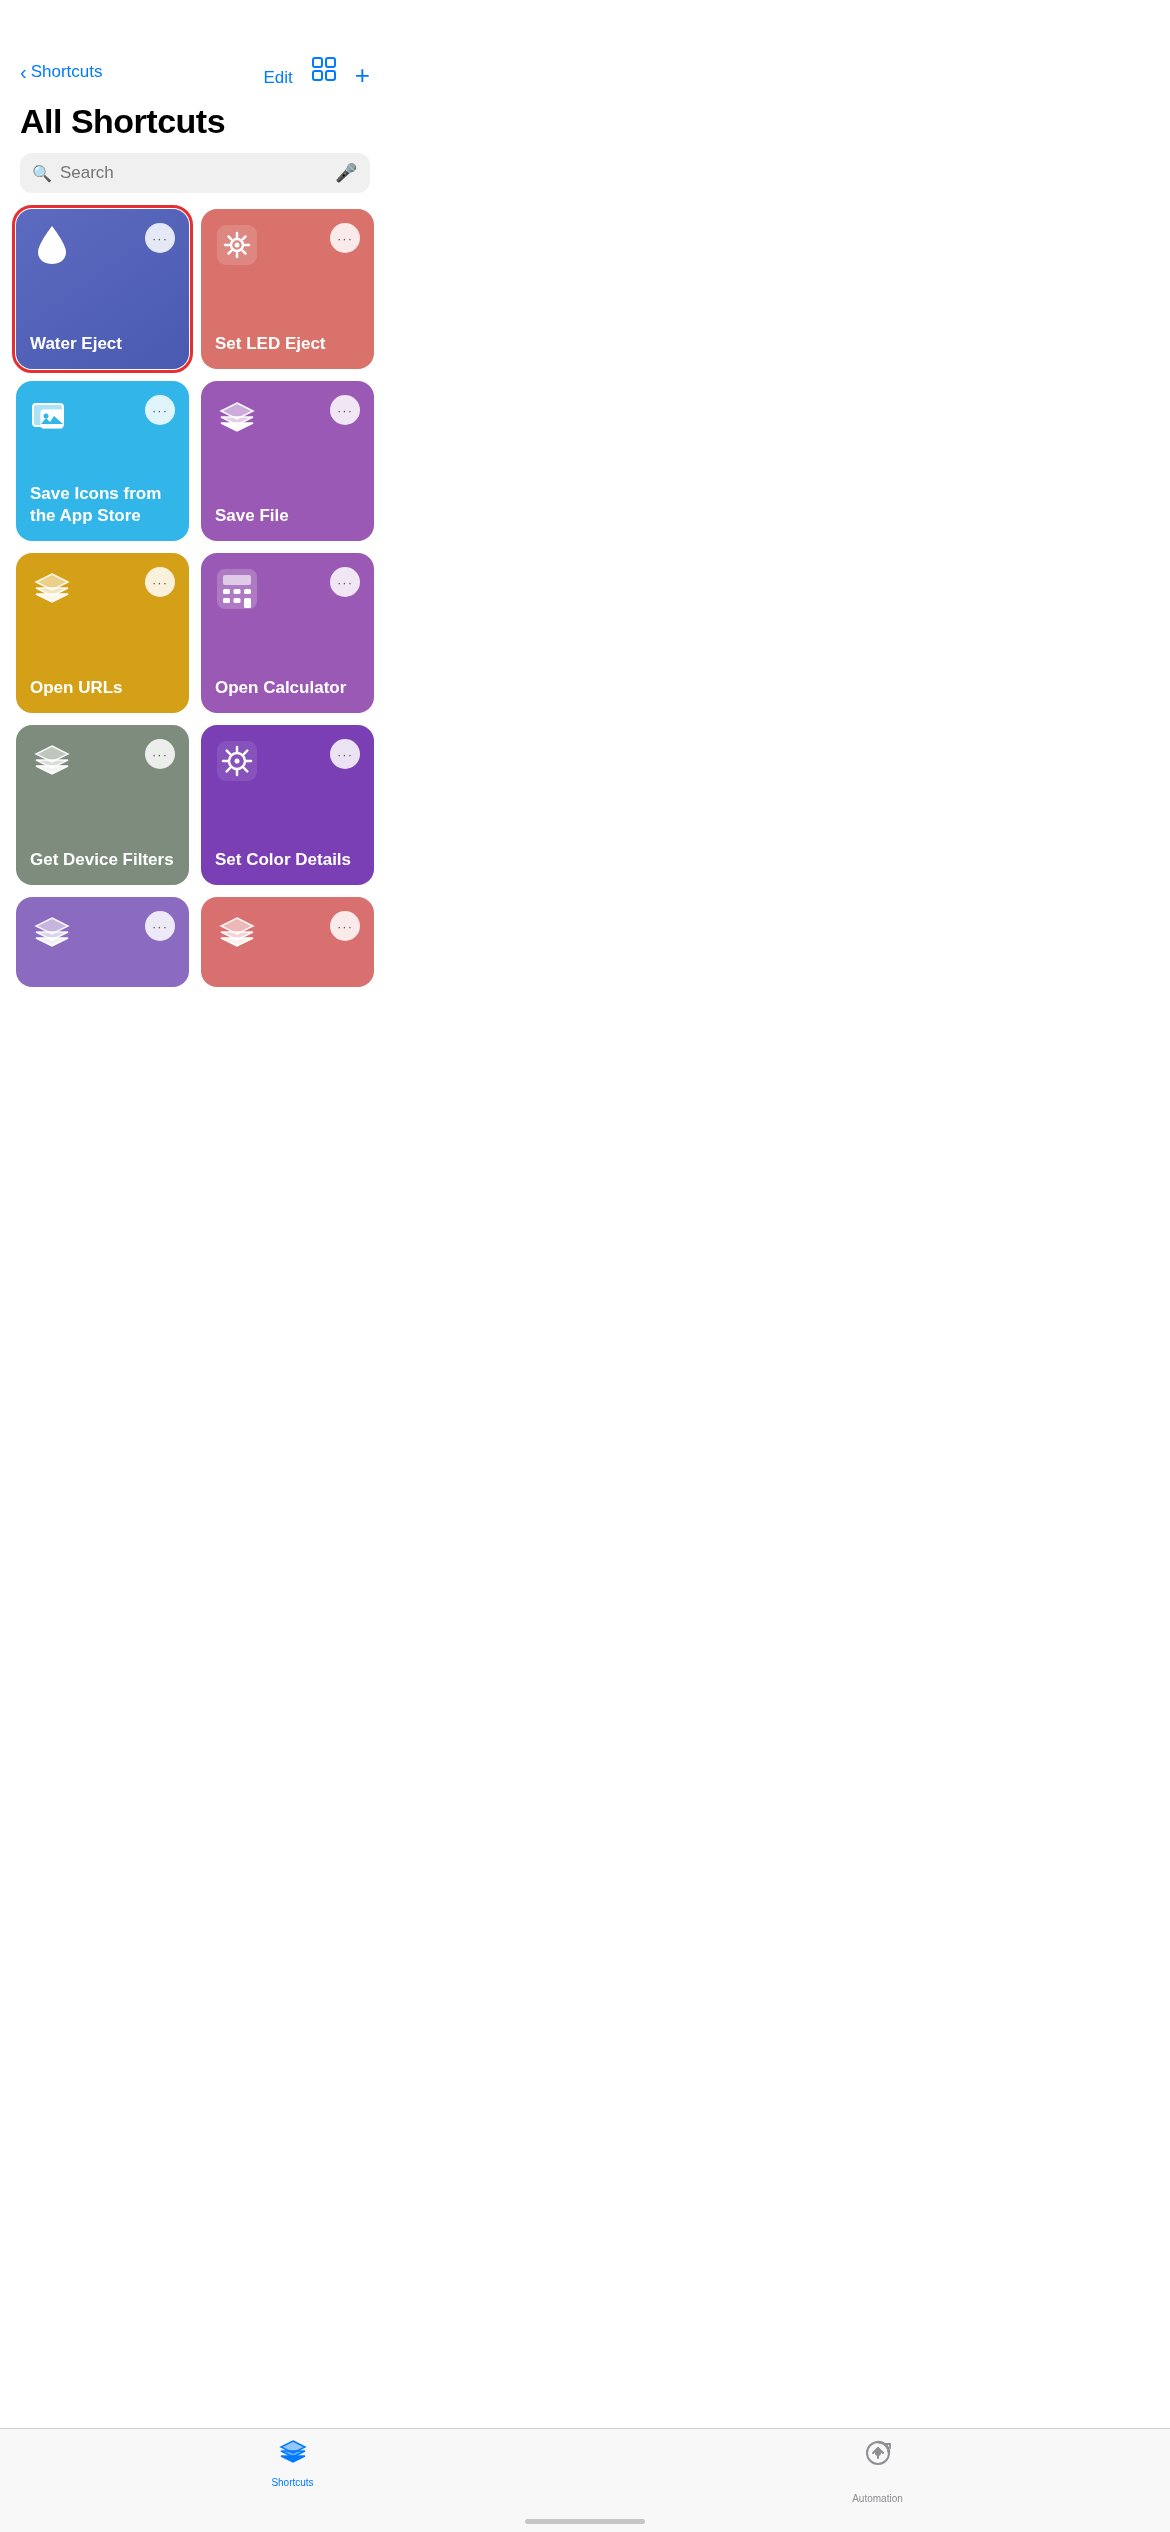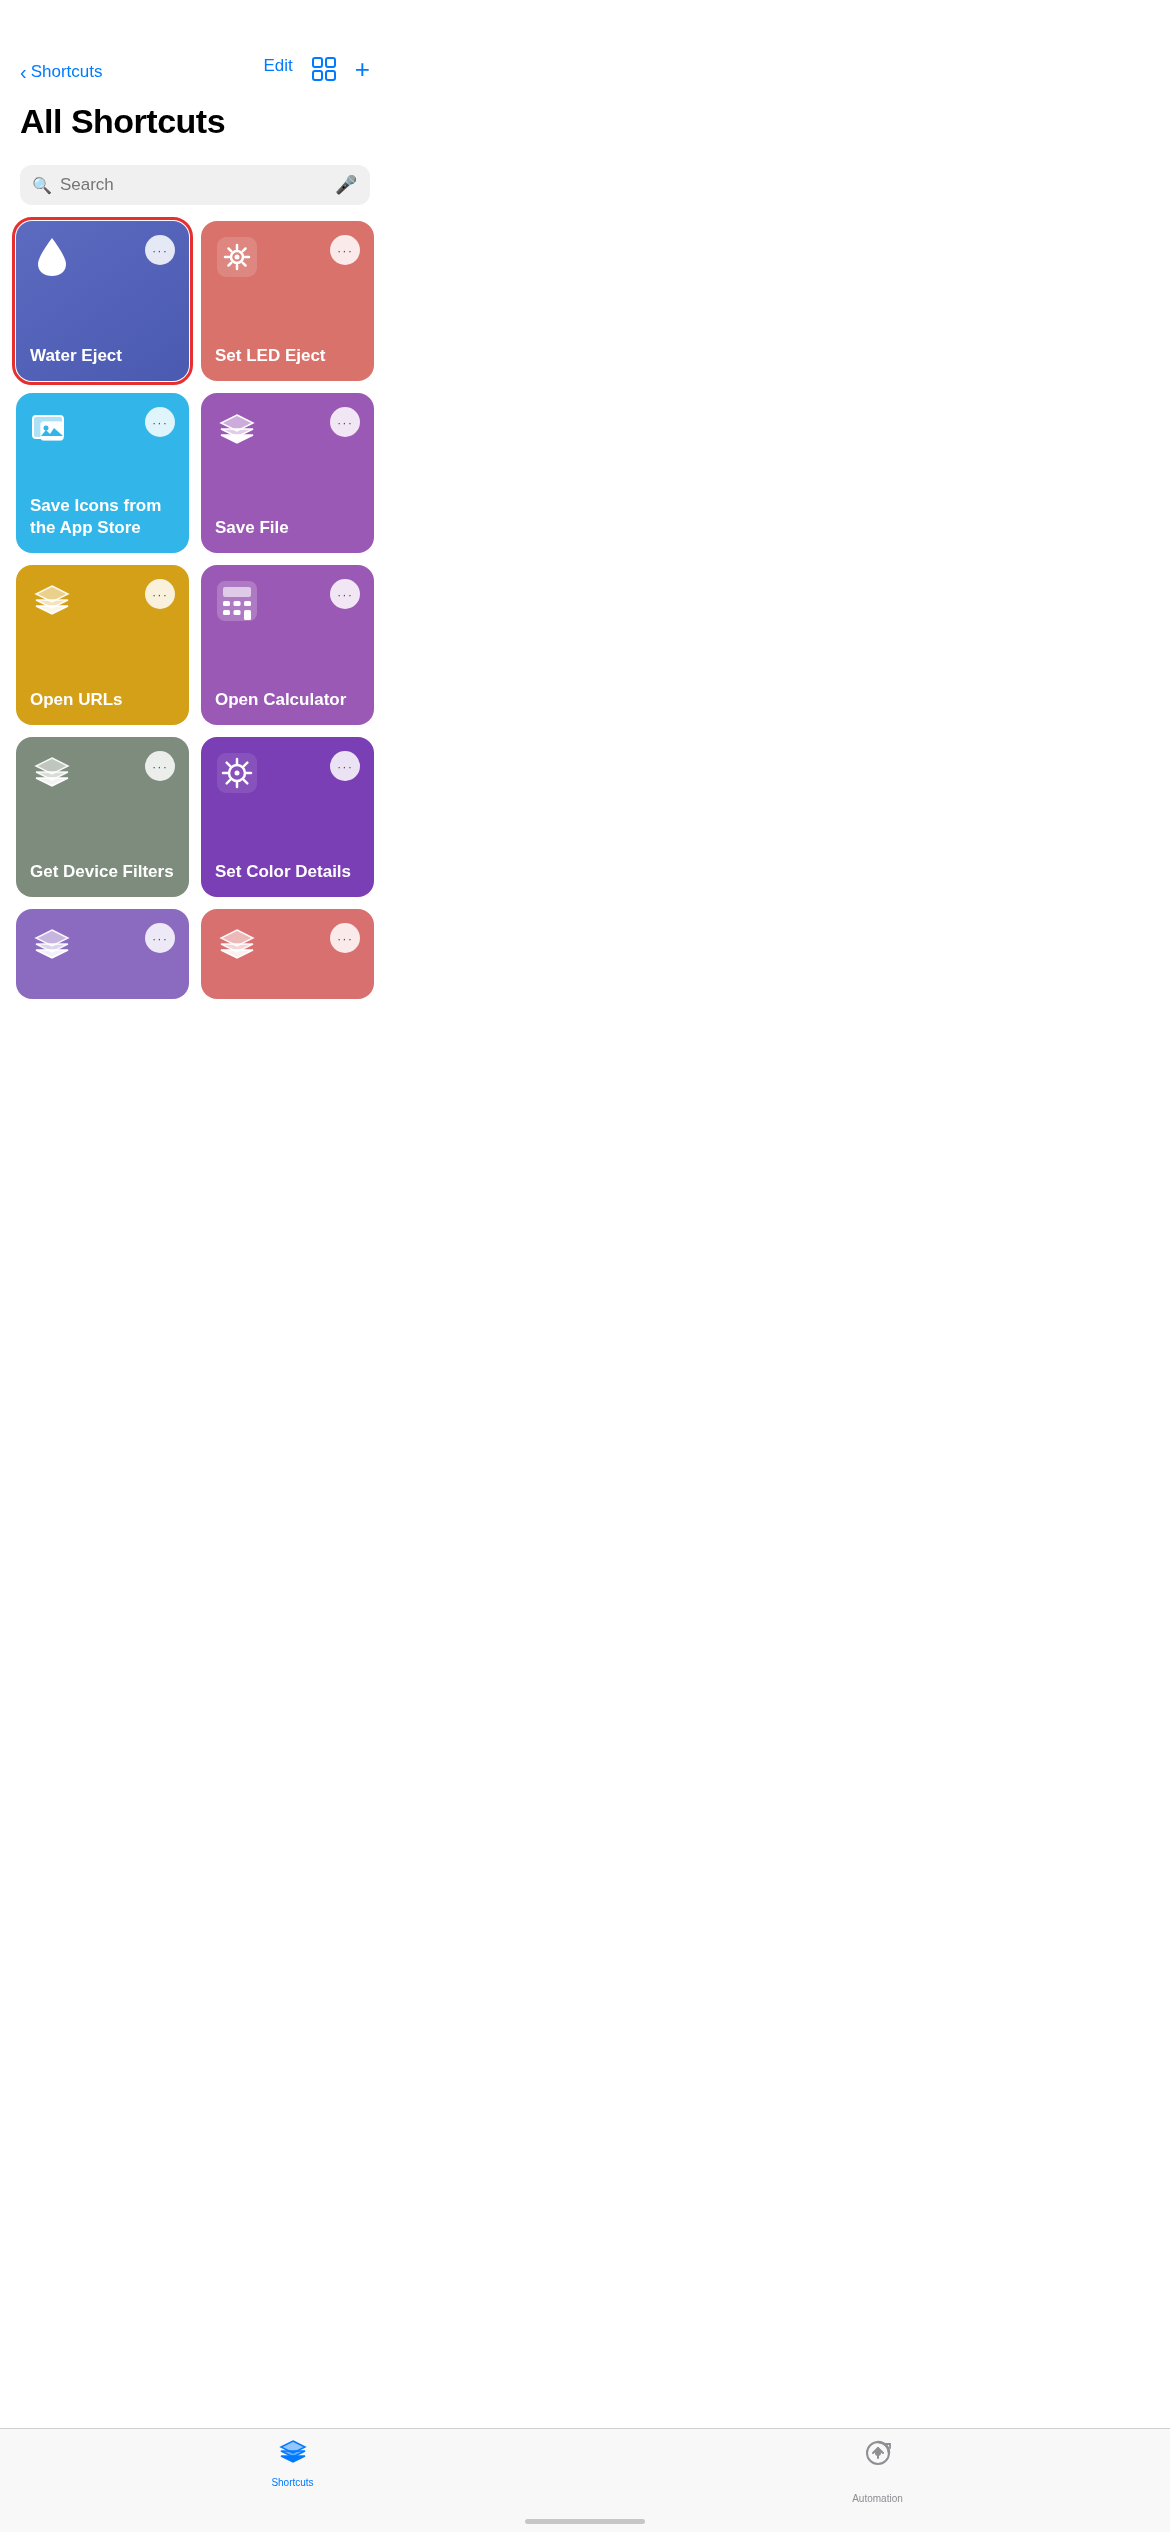--- a/index.html
+++ b/index.html
@@ -36,21 +36,21 @@
       cursor: pointer;
     }
 
     .nav-back-chevron {
       font-size: 20px;
       color: #007AFF;
     }
 
     .nav-right {
       display: flex;
-      align-items: flex-start;
+      align-items: flex-end;
       gap: 18px;
     }
 
     .nav-edit {
       color: #007AFF;
       font-size: 17px;
       cursor: pointer;
     }
 
     .nav-grid-icon {
@@ -61,21 +61,21 @@
 
     .nav-add-icon {
       color: #007AFF;
       font-size: 26px;
       font-weight: 300;
       cursor: pointer;
       line-height: 1;
     }
 
     .page-title {
-      padding: 8px 20px 24px;
+      padding: 8px 20px 12px;
       font-size: 34px;
       font-weight: 700;
       color: #000;
       letter-spacing: -0.5px;
     }
 
     .search-bar {
       margin: 0 20px 16px;
       background: #f0f0f0;
       border-radius: 12px;

